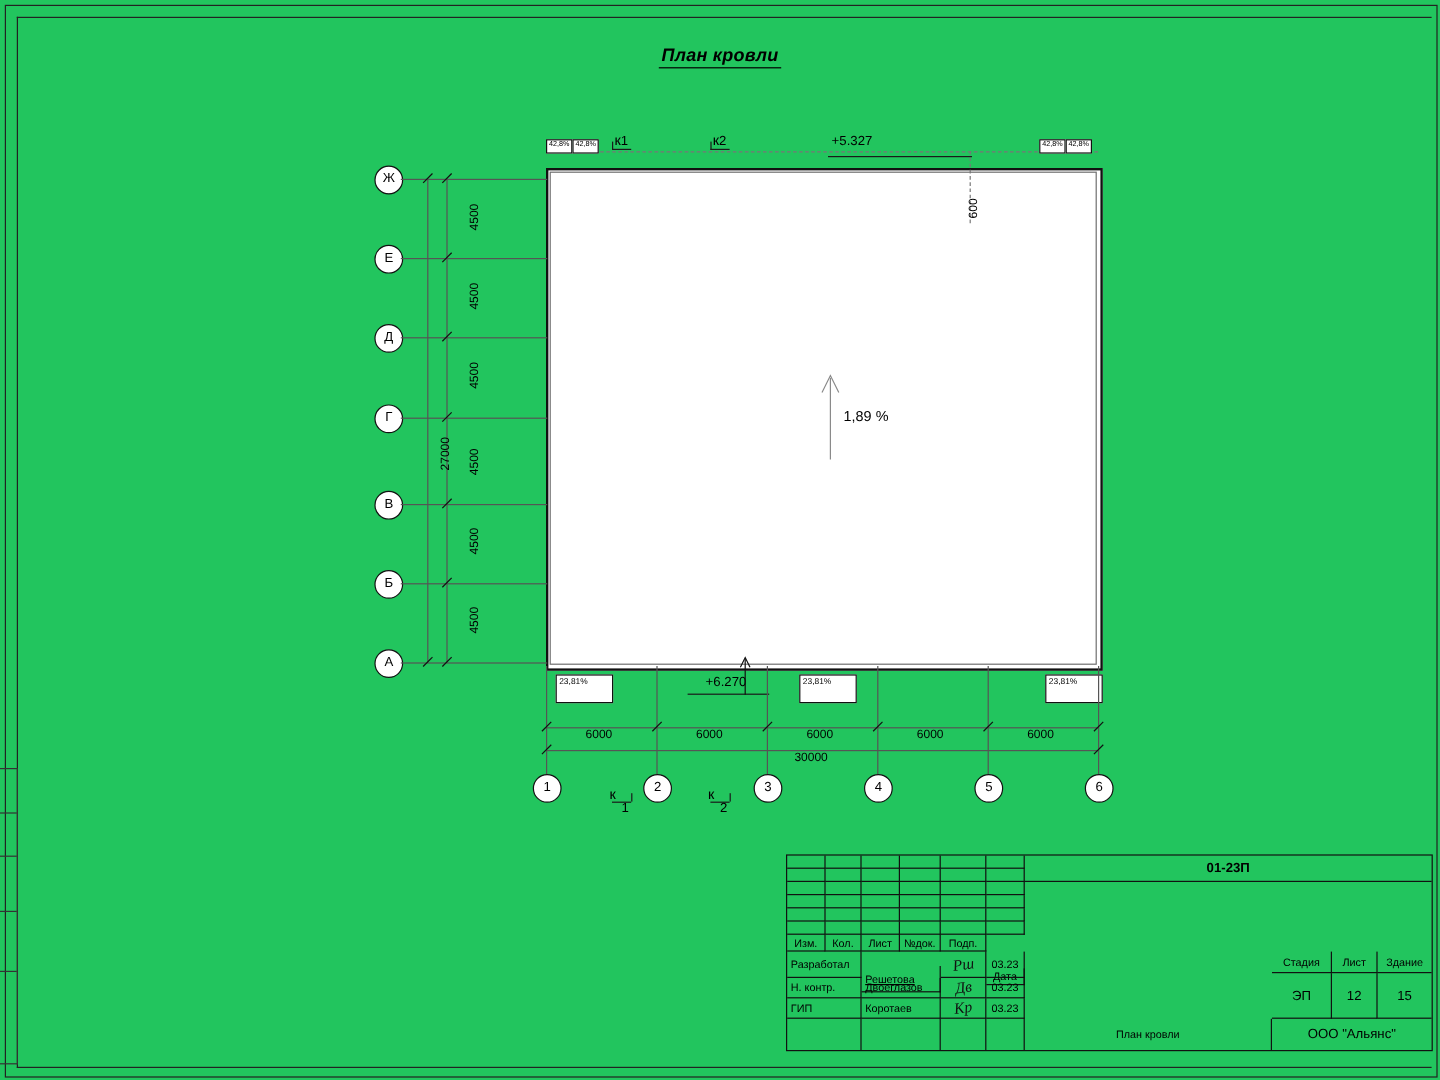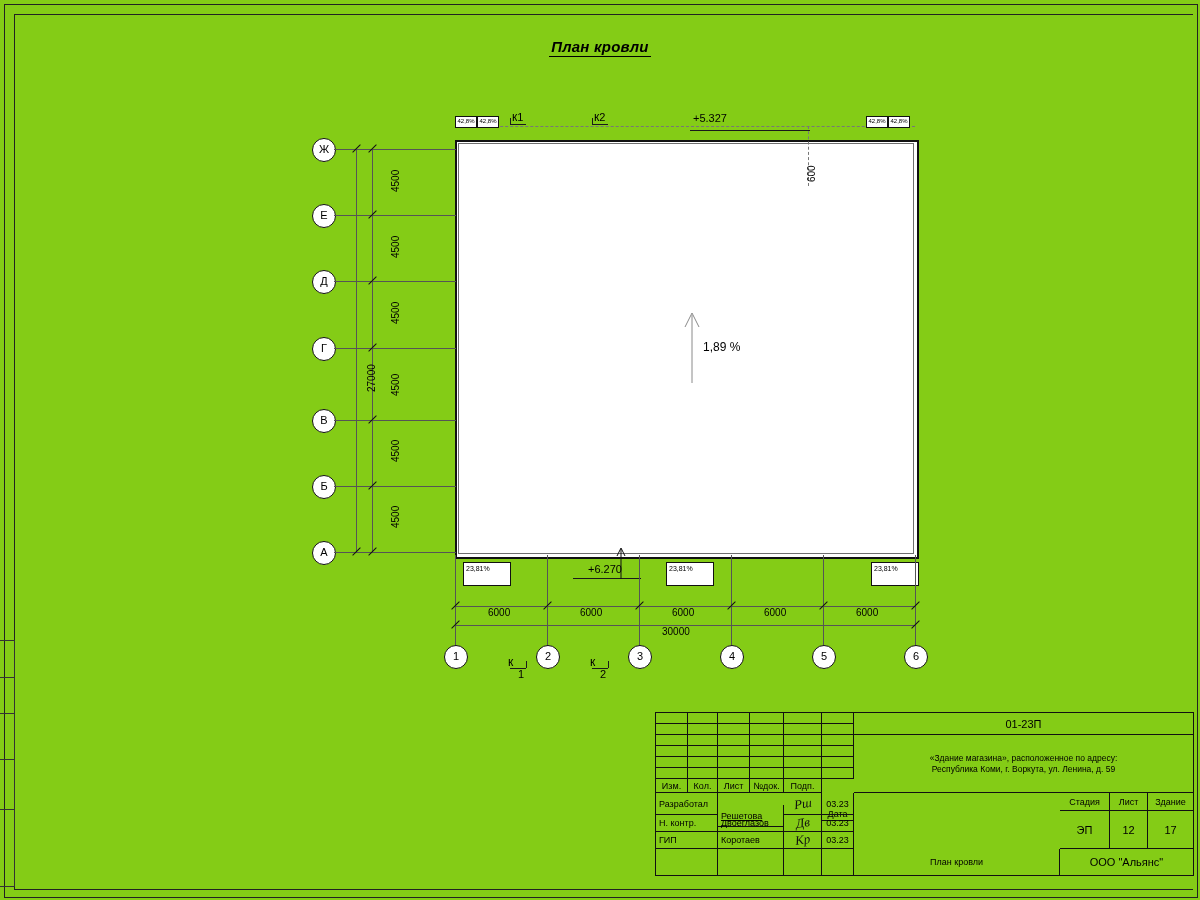--- a/index.html
+++ b/index.html
@@ -11,21 +11,21 @@
     width: 1200px;
     height: 900px;
     font-family: "Liberation Sans", sans-serif;
     color: #000;
     overflow: hidden;
   }
   #sheet {
     position: relative;
     width: 1200px;
     height: 900px;
-    background: #84cc16;
+    background: #22c55e;
   }
   .abs { position: absolute; }
 
   
   .frame-outer {
     position: absolute;
     left: 4px; top: 4px;
     width: 1192px; height: 892px;
     border: 1px solid #222;
   }
@@ -176,21 +176,21 @@
   }
   .stamp .cell.left { justify-content: flex-start; padding-left: 3px; }
   .sig {
     font-family: "Liberation Serif", serif;
     font-style: italic;
     font-size: 13px;
     color: #111;
     transform: rotate(-8deg);
   }
   .stamp .big { font-size: 11px; }
-  .stamp .proj { font-size: 11px; font-weight: normal;}
+  .stamp .proj { font-size: 11px; font-weight: bold;}
   .stamp .addr { font-size: 8.5px; line-height: 11px; text-align: center; }
 </style>
 </head>
 <body>
 
 <div id="sheet">
 
   <div class="frame-outer"></div>
   <div class="frame-inner"></div>
   <div class="left-strip">
@@ -425,32 +425,28 @@
       </div>
     <div class="cell" style="left:166px;top:119px; width:32px; height:17px;">03.23</div>
 
     <div class="cell" style="left:0;  top:136px; width:62px; height:26px; border-bottom:none;"></div>
     <div class="cell" style="left:62px;top:136px; width:66px; height:26px; border-bottom:none;"></div>
     <div class="cell" style="left:128px;top:136px; width:38px; height:26px; border-bottom:none;"></div>
     <div class="cell" style="left:166px;top:136px; width:32px; height:26px; border-bottom:none;"></div>
 
     <div class="cell proj" style="left:198px; top:0; width:339px; height:22px; border-right:none;">01-23П</div>
 
-    <div class="cell addr" style="left:198px; top:22px; width:339px; height:58px; border-right:none; flex-direction:column;">
-      <span>«Здание магазина», расположенное по адресу:</span>
-      <span>Республика Коми, г. Воркута, ул. Ленина, д. 59</span>
-    </div>
 
 
     <div class="cell" style="left:198px; top:136px; width:206px; height:26px; border-bottom:none;">План кровли</div>
 
     <div class="cell" style="left:404px; top:80px; width:50px; height:18px;">Стадия</div>
     <div class="cell" style="left:454px; top:80px; width:38px; height:18px;">Лист</div>
     <div class="cell" style="left:492px; top:80px; width:45px; height:18px; border-right:none;">Здание</div>
 
     <div class="cell big" style="left:404px; top:98px; width:50px; height:38px;">ЭП</div>
     <div class="cell big" style="left:454px; top:98px; width:38px; height:38px;">12</div>
-    <div class="cell big" style="left:492px; top:98px; width:45px; height:38px; border-right:none;">17</div>
+    <div class="cell big" style="left:492px; top:98px; width:45px; height:38px; border-right:none;">15</div>
 
     <div class="cell big" style="left:404px; top:136px; width:133px; height:26px; border-right:none; border-bottom:none;">ООО "Альянс"</div>
   </div>
 
 </div>
 
 </body></html>

